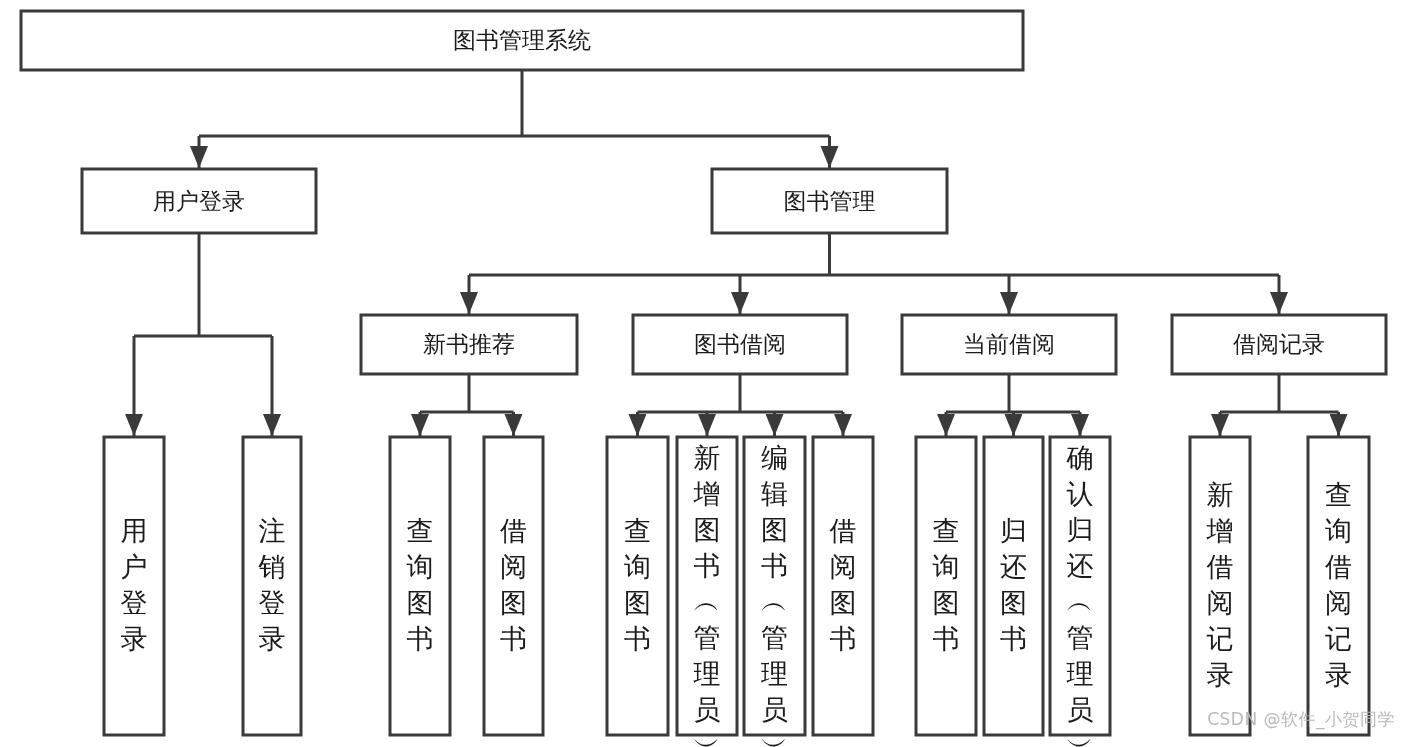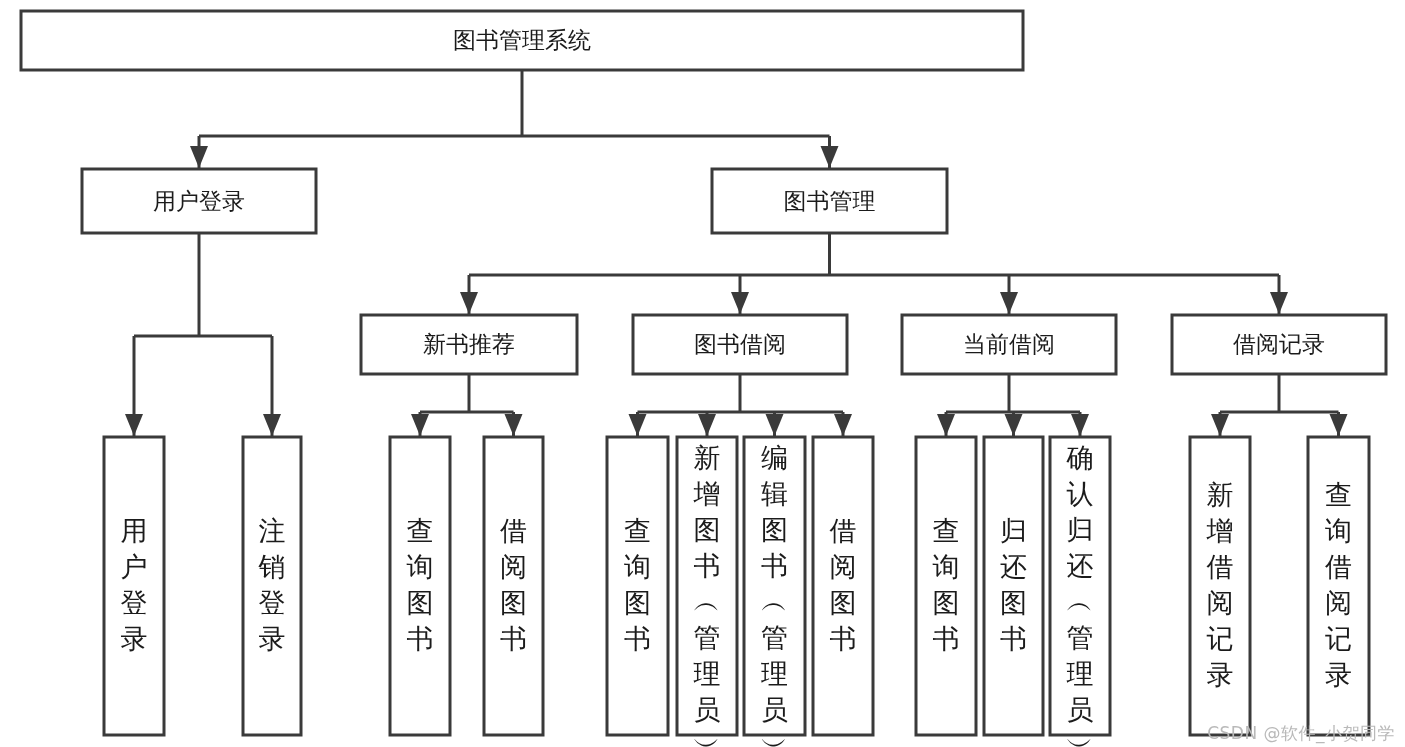--- a/index.html
+++ b/index.html
@@ -46,21 +46,21 @@
     fill: none;
     stroke-linecap: butt;
   }
   .arrow-head {
     fill: #3a3a3a;
     stroke: none;
   }
   .watermark {
     position: absolute;
     right: 10px;
-    bottom: 2px;
+    bottom: 16px;
     font-size: 17px;
     color: #b9b9b9;
     font-family: "DejaVu Sans", "Liberation Sans", sans-serif;
     white-space: nowrap;
     letter-spacing: 0.5px;
   }
 </style>
 </head>
 <body>
 

